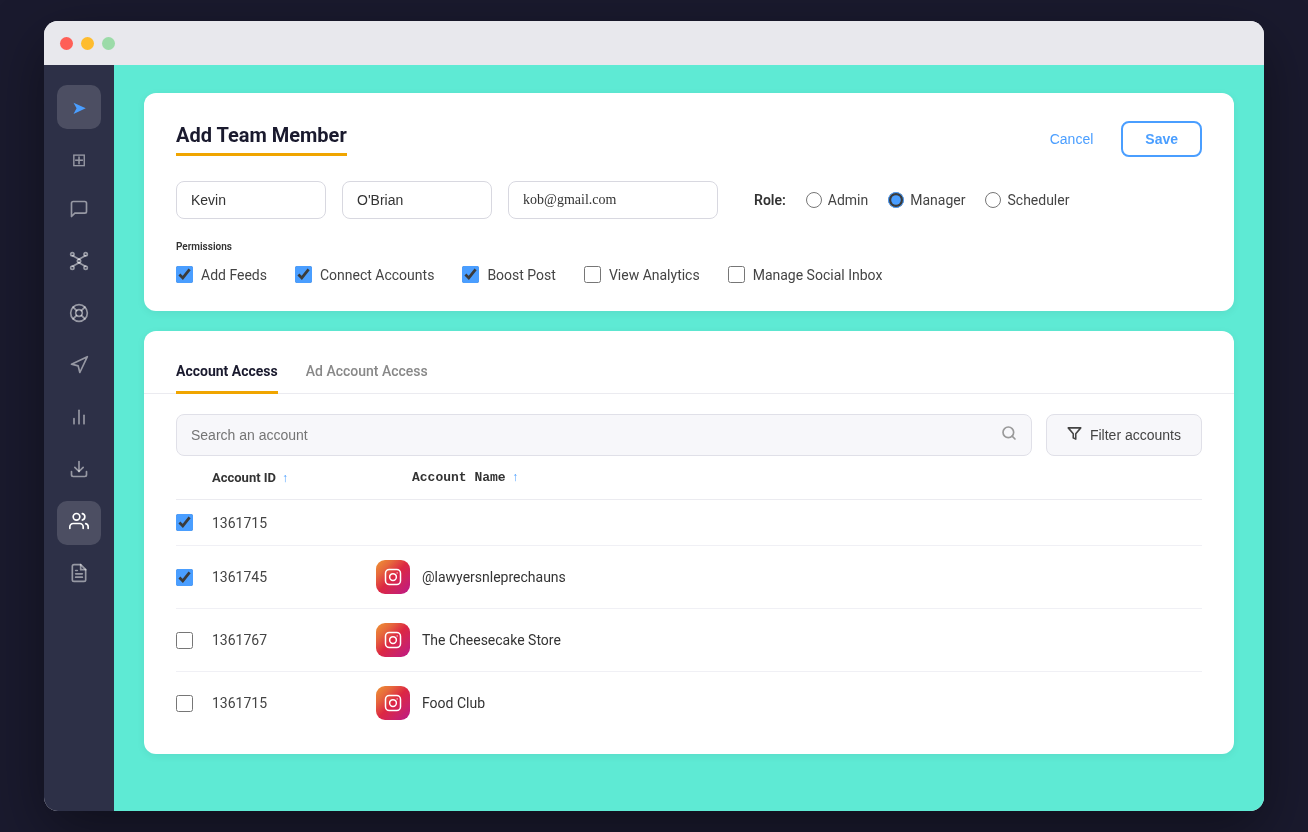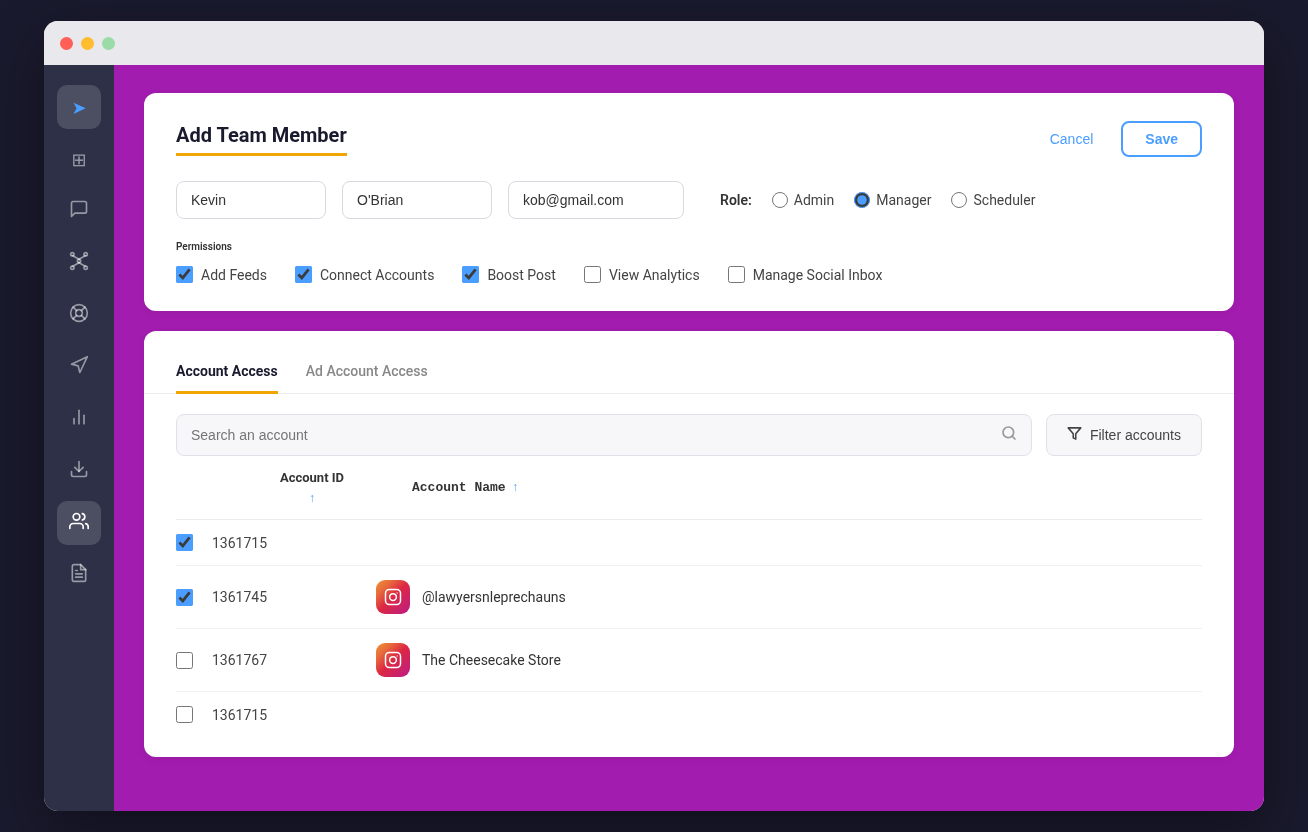--- a/index.html
+++ b/index.html
@@ -75,21 +75,21 @@
       color: #4a9eff;
     }
     .sidebar-icon.active-users {
       background: rgba(255,255,255,0.15);
       color: #fff;
     }
 
     
     .main-content {
       flex: 1;
-      background: #a21caf;
+      background: #5eead4;
       padding: 28px 30px;
       overflow-y: auto;
     }
 
     
     .card {
       background: #ffffff;
       border-radius: 12px;
       padding: 28px 32px;
       margin-bottom: 20px;
@@ -304,21 +304,20 @@
     }
 
     .col-id {
       width: 200px;
       font-size: 13px;
       font-weight: 700;
       color: #333;
       display: flex;
       align-items: center;
       gap: 6px;
-      flex-direction: column;
     }
 
     .col-name {
       flex: 1;
       font-size: 13px;
       font-weight: 700;
       color: #333;
       display: flex;
       align-items: center;
       gap: 6px;
@@ -489,21 +488,21 @@
           <h2 class="card-title">Add Team Member</h2>
           <div class="header-actions">
             <button class="btn-cancel">Cancel</button>
             <button class="btn-save">Save</button>
           </div>
         </div>
 
         <div class="form-row">
           <input class="form-input" type="text" value="Kevin" placeholder="Kevin" style="">
           <input class="form-input" type="text" value="O'Brian" placeholder="O'Brian" style="">
-          <input class="form-input" type="email" value="kob@gmail.com" style="width: 176px;" placeholder="kob@gmail.com">
+          <input class="form-input" type="email" value="kob@gmail.com" style="width: 210px; font-family: Liberation Serif, serif;" placeholder="kob@gmail.com">
 
           <div class="role-group">
             <span class="role-label">Role:</span>
             <label class="radio-option">
               <input type="radio" name="role" value="admin" style="">
               <span>Admin</span>
             </label>
             <label class="radio-option">
               <input type="radio" name="role" value="manager" checked="" style="">
               <span>Manager</span>
@@ -622,20 +621,30 @@
               </div>
               <span>The Cheesecake Store</span>
             </div>
           </div>
 
           <div class="table-row">
             <div class="row-checkbox">
               <input type="checkbox" style="">
             </div>
             <div class="row-id">1361715</div>
+            <div class="row-name">
+              <div class="ig-icon">
+                <svg width="18" height="18" viewBox="0 0 24 24" fill="none" stroke="white" stroke-width="2" stroke-linecap="round" stroke-linejoin="round">
+                  <rect x="2" y="2" width="20" height="20" rx="5" ry="5"></rect>
+                  <circle cx="12" cy="12" r="4.5"></circle>
+                  <circle cx="17.5" cy="6.5" r="0.8" fill="white" stroke="none"></circle>
+                </svg>
+              </div>
+              <span>Food Club</span>
+            </div>
           </div>
 
         </div>
       </div>
 
     </div>
   </div>
 </div>
 
 </body></html>

